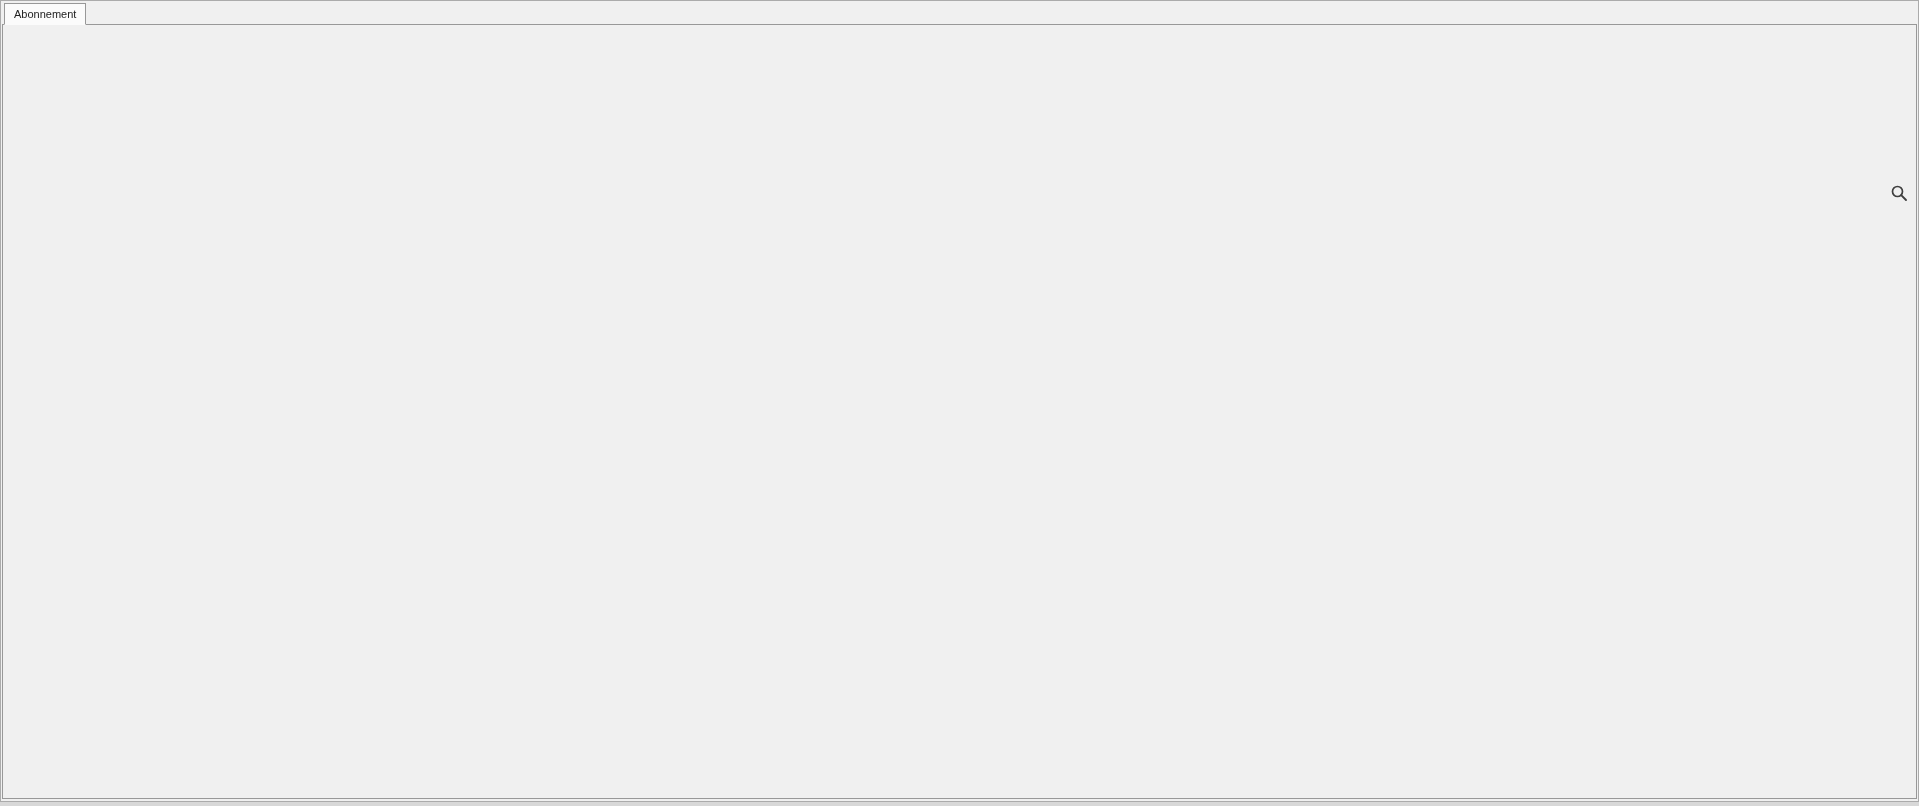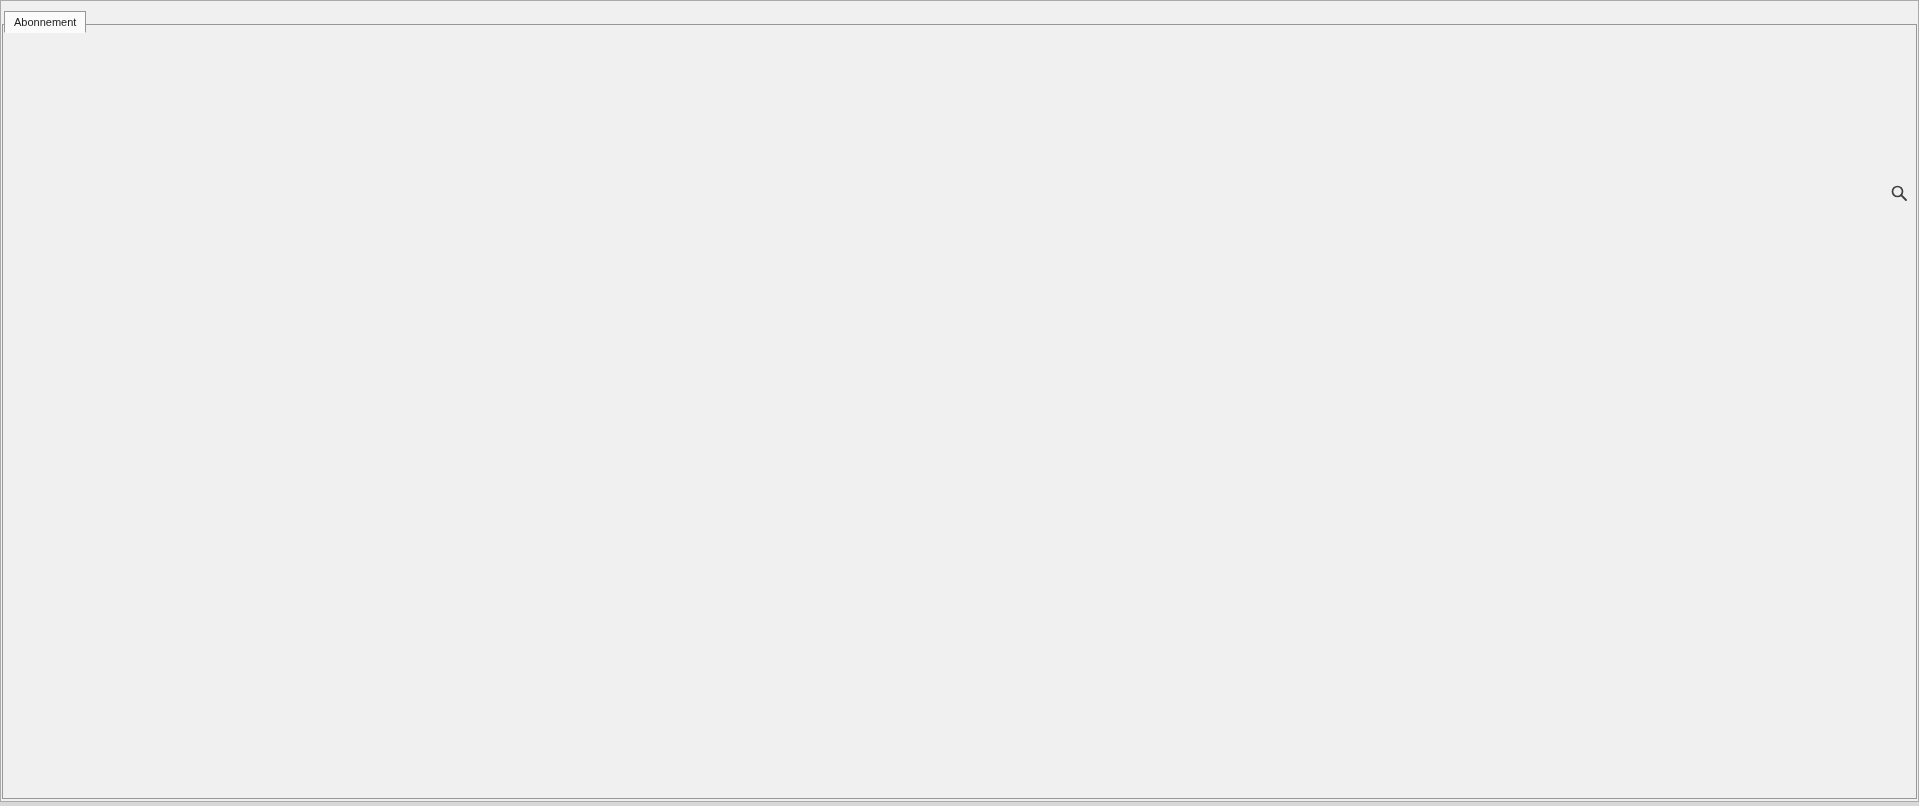--- a/index.html
+++ b/index.html
@@ -6,21 +6,21 @@
   body{
     width:1919px;height:806px;position:relative;overflow:hidden;
     background:#d8d8d8;
     font-family:"Liberation Sans",sans-serif;
     -webkit-font-smoothing:antialiased;
   }
   .abs{position:absolute;box-sizing:border-box;}
 
   
   .window{left:0;top:0;width:1919px;height:802px;background:#f0f0f0;border:1px solid #ababab;}
-  .tab{left:4px;top:11px;height:22px;padding:0 9px;background:#fbfbfb;border:1px solid #989898;border-bottom:1px solid #fbfbfb;
+  .tab{left:4px;top:3px;height:22px;padding:0 9px;background:#fbfbfb;border:1px solid #989898;border-bottom:1px solid #fbfbfb;
        font-size:11px;color:#222;display:flex;align-items:center;z-index:3;}
   .tabpage{left:2px;top:24px;width:1915px;height:775px;border:1px solid #989898;background:#f0f0f0;z-index:1;}
 
   
   .grp-caption{left:9px;top:28px;width:1901px;height:22px;background:linear-gradient(#cecece,#c0c0c0);
        border-top:1px solid #a8a8a8;display:flex;align-items:center;padding-left:20px;
        font-size:14px;font-weight:bold;color:#141414;}
   .grp-body{left:9px;top:50px;width:1901px;height:120px;border:1px solid #c2c2c2;border-top:none;background:#f0f0f0;}
 
   .lbl{font-size:13.5px;font-weight:bold;color:#1a1a1a;white-space:nowrap;}

